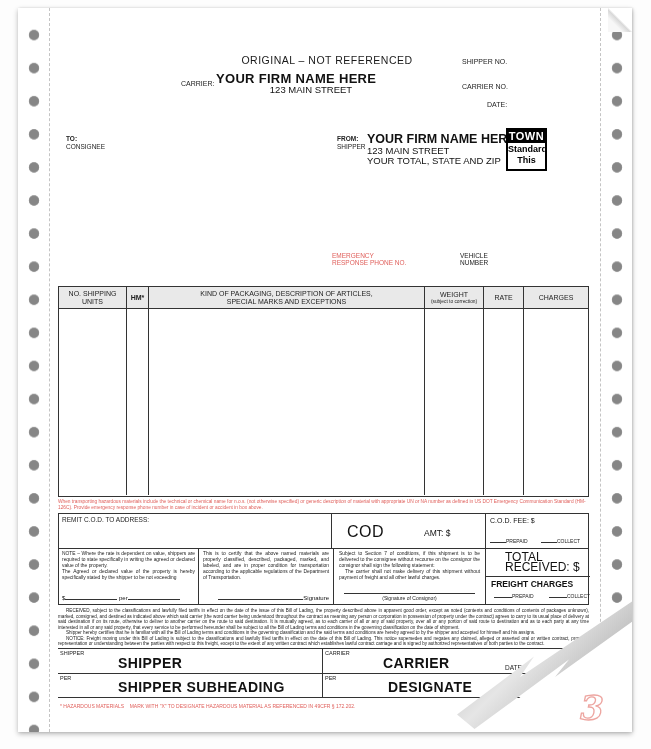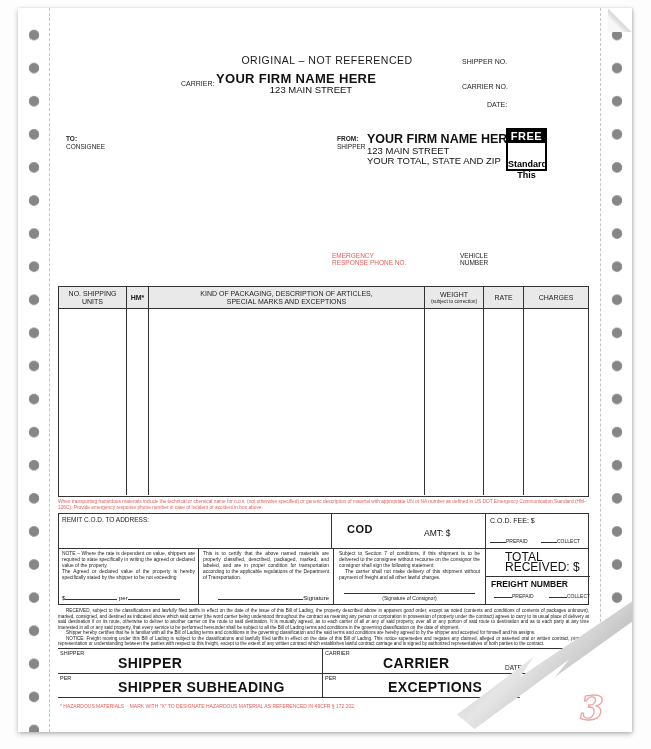--- a/index.html
+++ b/index.html
@@ -21,21 +21,21 @@
   
   .title { left:232px; top:18px; width:280px; text-align:center; font-size:21px; font-weight:bold; letter-spacing:1px;
            color:#fff; -webkit-text-stroke:1.1px #1a1a1a; text-stroke:1.1px #1a1a1a; }
   .subtitle { left:189px; top:46px; width:240px; text-align:center; font-size:10.5px; letter-spacing:.5px; color:#1a1a1a; }
   .hdr-lbl { font-size:7px; color:#222; }
   .firm1 { font-size:13px; font-weight:bold; color:#111; letter-spacing:.3px; }
   .firm2 { font-size:9.5px; color:#111; }
   
   .logo { left:488px; top:120px; width:41px; height:43px; border:2px solid #000; background:#fff; text-align:center; }
   .logo-free { background:#000; color:#fff; font-weight:bold; font-size:11px; line-height:13px; letter-spacing:.5px; }
-  .logo-std  { font-weight:bold; font-size:9px; line-height:11px; color:#000; margin-top:16px; }
+  .logo-std  { font-weight:bold; font-size:9px; line-height:11px; color:#000; margin-top:1px; }
   .logo-logo { font-weight:bold; font-size:9px; line-height:10px; color:#000; }
   
   .bol-table { left:40px; top:278px; width:531px; height:211px; border:1px solid #333; }
   .t-head { display:flex; height:22px; background:#e9e9e9; border-bottom:1px solid #333; }
   .t-body { display:flex; height:186px; }
   .t-cell { border-right:1px solid #333; display:flex; flex-direction:column; align-items:center; justify-content:center; text-align:center; }
   .t-cell:last-child { border-right:none; }
   .c1{width:68px;} .c2{width:22px;} .c3{width:276px;} .c4{width:59px;} .c5{width:40px;} .c6{flex:1;}
   .th-txt { font-size:7px; line-height:8px; color:#222; }
   .th-sub { font-size:4.8px; line-height:5.5px; color:#222; }
@@ -79,21 +79,21 @@
   <div class="abs tiny" style="left:48px; top:127px; font-weight:bold;">TO:</div>
   <div class="abs tiny" style="left:48px; top:135px;">CONSIGNEE</div>
   <div class="abs" style="left:48px; top:143px; width:200px; height:40px;"></div>
   <div class="abs tiny" style="left:319px; top:127px; font-weight:bold;">FROM:</div>
   <div class="abs tiny" style="left:319px; top:135px;">SHIPPER</div>
   <div class="abs" style="left:349px; top:124px; font-size:12.5px; font-weight:bold; color:#111;">YOUR FIRM NAME HERE</div>
   <div class="abs firm2" style="left:349px; top:137px;">123 MAIN STREET</div>
   <div class="abs firm2" style="left:349px; top:147px;">YOUR TOTAL, STATE AND ZIP</div>
 
   <div class="abs logo">
-    <div class="logo-free">FREE</div>
+    <div class="logo-free">TOWN</div>
     <div class="logo-std">Standard</div>
     <div class="logo-logo">This</div>
   </div>
 
   <div class="abs tiny red" style="left:314px; top:244px;">
     <div>EMERGENCY</div>
     <div>RESPONSE PHONE NO.</div>
   </div>
   <div class="abs" style="left:395px; top:244px; width:45px; height:14px;"></div>
   <div class="abs tiny" style="left:442px; top:244px;">
@@ -135,21 +135,21 @@
       <div class="t-cell c6"></div>
     </div>
   </div>
 
   <div class="abs red" style="left:40px; top:491px; width:531px; font-size:4.8px; line-height:5.6px;">When transporting hazardous materials include the technical or chemical name for n.o.s. (not otherwise specified) or generic description of material with appropriate UN or NA number as defined in US DOT Emergency Communication Standard (HM-126C). Provide emergency response phone number in case of incident or accident in box above.</div>
 
   <div class="abs" style="left:40px; top:505px; width:531px; height:36px; border:1px solid #333;">
     <div class="abs tiny" style="left:3px; top:2px;">REMIT C.O.D. TO ADDRESS:</div>
     <div class="abs" style="left:0; top:10px; width:270px; height:24px;"></div>
     <div class="box" style="left:272px; top:0; width:154px; height:100%;">
-      <span class="abs" style="left:15px; top:9px; font-size:11px; font-weight:bold; color:#111; letter-spacing:.5px;text-align:center;">COD</span>
+      <span class="abs" style="left:15px; top:9px; font-size:16px; font-weight:normal; color:#111; letter-spacing:.5px;text-align:center;">COD</span>
       <span class="abs" style="left:92px; top:14px; font-size:8.5px; color:#111;">AMT:  $</span>
       <span class="abs" style="left:122px; top:14px; width:28px; height:10px;"></span>
     </div>
     <div class="box" style="left:426px; top:0; width:105px; height:100%;">
       <div class="abs" style="left:4px; top:3px; font-size:7px; color:#111;">C.O.D. FEE: $</div>
       <div class="abs micro" style="left:4px; top:24px; white-space:nowrap;">
         <span class="blank" style="width:16px;"></span><span>PREPAID</span>
         <span class="blank" style="width:16px; margin-left:12px;"></span><span>COLLECT</span>
       </div>
     </div>
@@ -176,21 +176,21 @@
       <div class="abs" style="left:10px; right:10px; bottom:10px; border-bottom:1px solid #333; height:1px;"></div>
       <div class="abs micro" style="left:0; right:0; bottom:3px; text-align:center;">(Signature of Consignor)</div>
     </div>
     <div class="box" style="left:426px; top:0; width:105px; height:100%;">
       <div class="abs" style="left:19px; top:4px; font-size:12px; line-height:9.5px; color:#111;">
         <div>TOTAL</div>
         <div>RECEIVED: $</div>
       </div>
       <div class="abs" style="left:45px; top:14px; width:50px; height:10px;"></div>
       <div class="abs" style="left:0; right:0; top:27px; border-top:1px solid #333;"></div>
-      <div class="abs" style="left:5px; top:30px; font-size:8.5px; font-weight:bold; color:#111;">FREIGHT NUMBER</div>
+      <div class="abs" style="left:5px; top:30px; font-size:8.5px; font-weight:bold; color:#111;">FREIGHT CHARGES</div>
       <div class="abs micro" style="left:8px; top:44px; white-space:nowrap;">
         <span class="blank" style="width:18px;"></span><span>PREPAID</span>
         <span class="blank" style="width:18px; margin-left:14px;"></span><span>COLLECT</span>
       </div>
     </div>
   </div>
 
   <div class="abs" style="left:40px; top:600px; width:531px; font-size:4.6px; line-height:5.5px; color:#222; text-align:justify;">
     <div style="text-indent:8px;">RECEIVED, subject to the classifications and lawfully filed tariffs in effect on the date of the issue of this Bill of Lading, the property described above in apparent good order, except as noted (contents and conditions of contents of packages unknown), marked, consigned, and destined as indicated above which said carrier (the word carrier being understood throughout the contract as meaning any person or corporation in possession of property under the contract) agrees to carry to its usual place of delivery at said destination if on its route, otherwise to deliver to another carrier on the route to said destination. It is mutually agreed, as to each carrier of all or any of said property, over all or any portion of said route to destination and as to each party at any time interested in all or any said property, that every service to be performed hereunder shall be subject to all the Bill of Lading terms and conditions in the governing classification on the date of shipment.</div>
     <div style="text-indent:8px;">Shipper hereby certifies that he is familiar with all the Bill of Lading terms and conditions in the governing classification and the said terms and conditions are hereby agreed to by the shipper and accepted for himself and his assigns.</div>
@@ -203,21 +203,21 @@
     <div class="abs sig-lbl" style="left:2px; top:1px;">SHIPPER</div>
     <div class="abs sig-big" style="left:60px; top:6px;">SHIPPER</div>
     <div class="abs sig-lbl" style="left:2px; top:26px;">PER</div>
     <div class="abs sig-big" style="left:60px; top:30px;">SHIPPER SUBHEADING</div>
     <div class="abs" style="left:20px; top:38px; width:230px; height:10px;"></div>
     <div class="abs sig-lbl" style="left:267px; top:1px;">CARRIER</div>
     <div class="abs sig-big" style="left:325px; top:6px;">CARRIER</div>
     <div class="abs sig-lbl" style="left:447px; top:15px; font-size:6.5px;">DATE</div>
     <div class="abs" style="left:470px; top:15px; width:55px; height:8px;"></div>
     <div class="abs sig-lbl" style="left:267px; top:26px;">PER</div>
-    <div class="abs sig-big" style="left:330px; top:30px;">EXCEPTIONS</div>
+    <div class="abs sig-big" style="left:330px; top:30px;">DESIGNATE</div>
     <div class="abs" style="left:290px; top:38px; width:150px; height:10px;"></div>
   </div>
 
   <div class="abs red" style="left:42px; top:695px; font-size:5px; white-space:pre;">* HAZARDOUS MATERIALS    MARK WITH "X" TO DESIGNATE HAZARDOUS MATERIAL AS REFERENCED IN 49CFR § 172.202.</div>
 
   <div class="curl">
     <div class="curl-under"></div>
     <div class="curl-band"></div>
     <div class="curl-top"></div>
     <div class="page-num">3</div>

